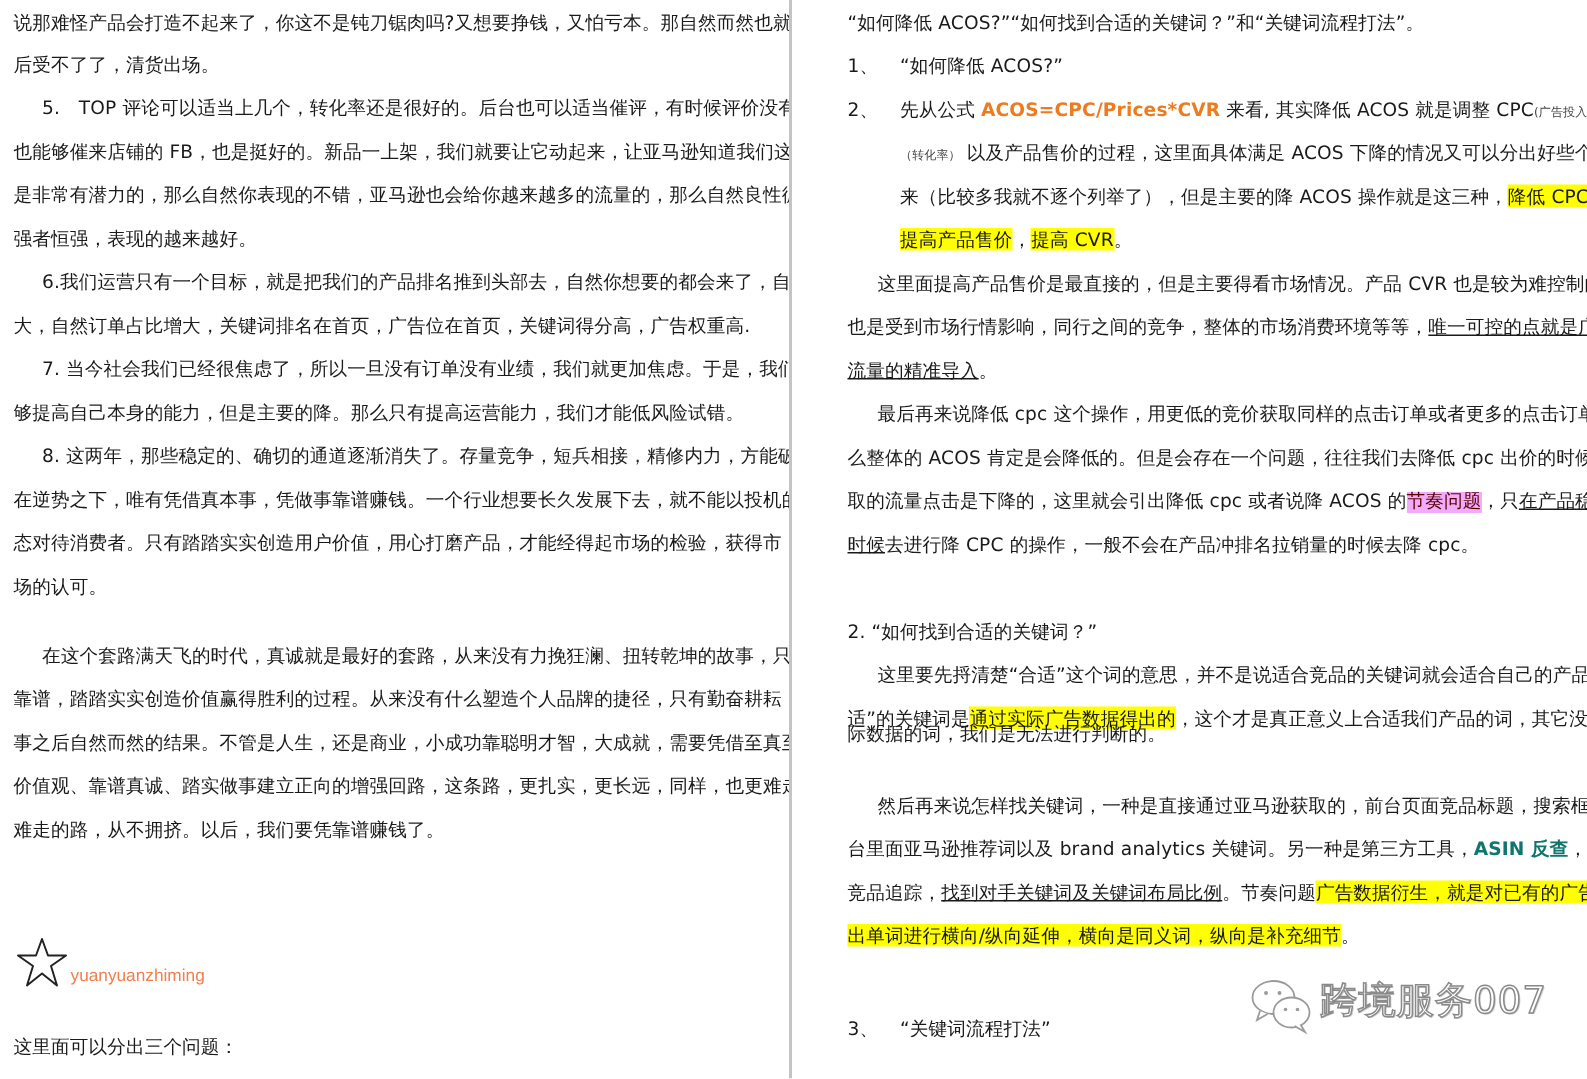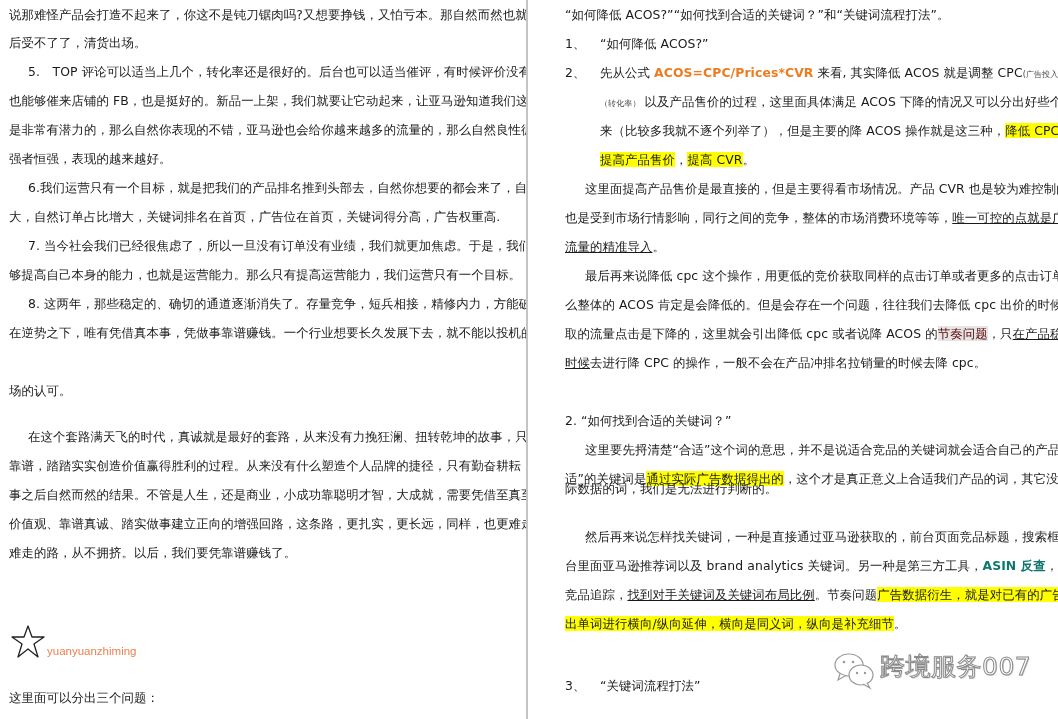--- a/index.html
+++ b/index.html
@@ -45,21 +45,21 @@
       line-height: 18px;
       letter-spacing: 0.1px;
     }
     .page-left .line { left: 9px; }
     .page-left .line.indent { left: 28px; }
     .page-right .line { left: 37px; }
     .page-right .line.indent { left: 57px; }
     .orange { color: #ec7c1f; font-weight: bold; }
     .red { color: #0f766e; font-weight: bold; }
     .hl { background: #ffff00; }
-    .hl-red { background: #e5e5e5; color: #5a0000; }
+    .hl-red { background: #f0abfc; color: #5a0000; font-family: Liberation Mono, monospace; }
     .ul { text-decoration: underline; }
     .small { font-size: 8px; color: #444; }
     .star-sig {
       position: absolute;
       left: 10px;
       top: 624px;
       width: 36px;
       height: 36px;
     }
     .sig-name {
@@ -98,23 +98,24 @@
 <div class="page page-left">
   <div class="line" style="top:6px">说那难怪产品会打造不起来了，你这不是钝刀锯肉吗?又想要挣钱，又怕亏本。那自然而然也就是到最</div>
   <div class="line" style="top:34px">后受不了了，清货出场。</div>
   <div class="line indent" style="top:63px">5.　TOP 评论可以适当上几个，转化率还是很好的。后台也可以适当催评，有时候评价没有催来，</div>
   <div class="line" style="top:92px">也能够催来店铺的 FB，也是挺好的。新品一上架，我们就要让它动起来，让亚马逊知道我们这款产品</div>
   <div class="line" style="top:121px">是非常有潜力的，那么自然你表现的不错，亚马逊也会给你越来越多的流量的，那么自然良性循环，</div>
   <div class="line" style="top:150px">强者恒强，表现的越来越好。</div>
   <div class="line indent" style="top:179px">6.我们运营只有一个目标，就是把我们的产品排名推到头部去，自然你想要的都会来了，自然流量</div>
   <div class="line" style="top:208px">大，自然订单占比增大，关键词排名在首页，广告位在首页，关键词得分高，广告权重高.</div>
   <div class="line indent" style="top:237px">7. 当今社会我们已经很焦虑了，所以一旦没有订单没有业绩，我们就更加焦虑。于是，我们只能</div>
-  <div class="line" style="top:266px">够提高自己本身的能力，也就是运营能力。那么只有提高运营能力，我们运营只有一个目标。</div>
+  <div class="line" style="top:266px">够提高自己本身的能力，但是主要的降。那么只有提高运营能力，我们才能低风险试错。</div>
   <div class="line indent" style="top:295px">8. 这两年，那些稳定的、确切的通道逐渐消失了。存量竞争，短兵相接，精修内力，方能破局，</div>
   <div class="line" style="top:324px">在逆势之下，唯有凭借真本事，凭做事靠谱赚钱。一个行业想要长久发展下去，就不能以投机的心</div>
+  <div class="line" style="top:353px">态对待消费者。只有踏踏实实创造用户价值，用心打磨产品，才能经得起市场的检验，获得市</div>
   <div class="line" style="top:382px">场的认可。</div>
   <div class="line indent" style="top:428px">在这个套路满天飞的时代，真诚就是最好的套路，从来没有力挽狂澜、扭转乾坤的故事，只有凭借</div>
   <div class="line" style="top:457px">靠谱，踏踏实实创造价值赢得胜利的过程。从来没有什么塑造个人品牌的捷径，只有勤奋耕耘，做成</div>
   <div class="line" style="top:486px">事之后自然而然的结果。不管是人生，还是商业，小成功靠聪明才智，大成就，需要凭借至真至纯的</div>
   <div class="line" style="top:515px">价值观、靠谱真诚、踏实做事建立正向的增强回路，这条路，更扎实，更长远，同样，也更难走。但，</div>
   <div class="line" style="top:544px">难走的路，从不拥挤。以后，我们要凭靠谱赚钱了。</div>
 
   <svg class="star-sig" viewBox="0 0 36 36">
     <polygon points="18,2 22,13 34,13 24,20 28,33 18,25 8,33 12,20 2,13 14,13" fill="none" stroke="#222" stroke-width="1.3" stroke-linejoin="round"></polygon>
   </svg>

